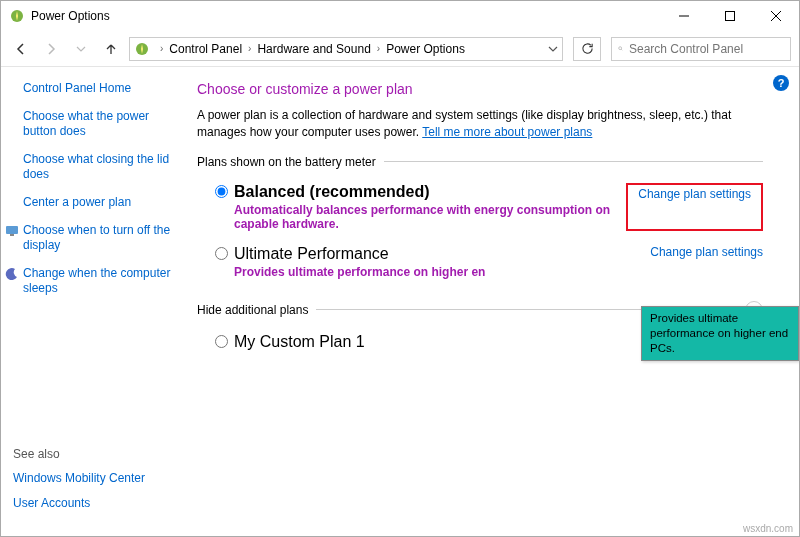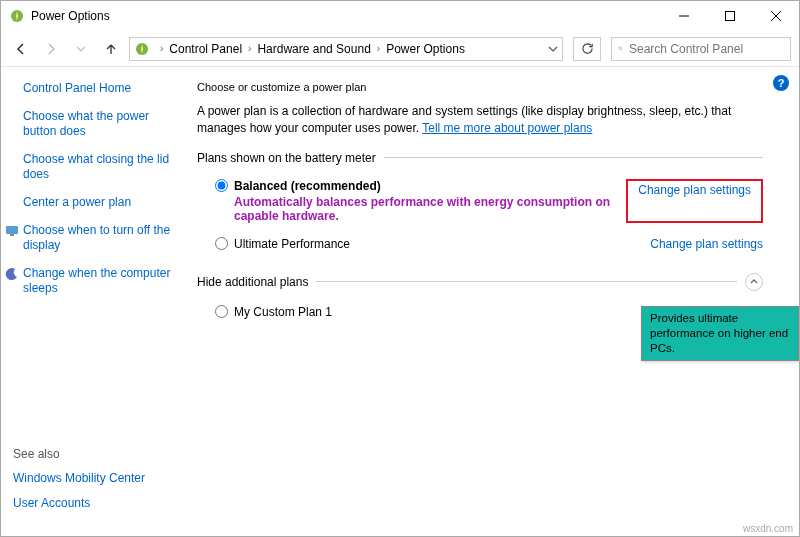--- a/index.html
+++ b/index.html
@@ -27,33 +27,33 @@
 .content { display: flex; height: calc(100% - 66px); position: relative; }
 .sidebar { width: 190px; padding: 14px 10px 10px 22px; font-size: 12px; }
 .sidebar a { color: #0066cc; text-decoration: none; display: block; margin-bottom: 12px; line-height: 1.3; }
 .sidebar-item { display: flex; align-items: flex-start; gap: 4px; margin-left: -16px; padding-left: 16px; }
 .sidebar-item .side-ico { width: 14px; height: 14px; margin-left: -18px; margin-top: 1px; flex-shrink: 0; }
 .see-also { position: absolute; bottom: 14px; left: 12px; font-size: 12px; }
 .see-also .hdr { color: #555; margin-bottom: 10px; }
 .see-also a { color: #0066cc; text-decoration: none; display: block; margin-bottom: 10px; }
 
 .main { flex: 1; padding: 14px 36px 10px 6px; font-size: 12px; color: #000; position: relative; }
-h1 { color: #000000; font-size: 11px; font-weight: 400; margin-bottom: 10px; }
+h1 { color: #a21caf; font-size: 14px; font-weight: 400; margin-bottom: 10px; }
 .desc { line-height: 1.4; margin-bottom: 14px; }
 .desc a { color: #0066cc; text-decoration: underline; }
 
 .section-hdr { display: flex; align-items: center; margin-bottom: 10px; }
 .section-hdr .line { flex: 1; height: 1px; background: #ccc; margin-left: 8px; }
 .section-hdr .exp-btn { width: 18px; height: 18px; border: 1px solid #ccc; border-radius: 50%; display: flex; align-items: center; justify-content: center; margin-left: 8px; }
 
 .plan { display: flex; padding: 4px 0 4px 18px; }
 .plan .left { flex: 1; }
 .plan .radio-row { display: flex; align-items: center; gap: 6px; }
 .plan input[type=radio] { width: 13px; height: 13px; }
-.plan .name { font-size: 12px; }
+.plan .name { font-size: 16px; }
 .plan .name.bold { font-weight: 600; }
 .plan .sub { margin-left: 19px; margin-top: 2px; color: #a21caf; font-weight: bold; }
 .change-link { color: #0066cc; text-decoration: none; white-space: nowrap; }
 
 .highlight-box { border: 2px solid #e81123; padding: 2px 10px; margin-left: -8px; }
 
 .tooltip { position: absolute; left: 450px; top: 239px; background: #14b8a6; border: 1px solid #888; padding: 4px 8px; font-size: 11.5px; box-shadow: 1px 1px 3px rgba(0,0,0,0.2); max-width: 180px; line-height: 1.3; z-index: 10; }
 
 .help-badge { position: absolute; top: 74px; right: 10px; width: 16px; height: 16px; background: #0066cc; color: #fff; border-radius: 50%; font-size: 11px; font-weight: bold; display: flex; align-items: center; justify-content: center; z-index: 5; }
 
@@ -198,20 +198,21 @@
         <a href="#" class="change-link">Change plan settings</a>
       </div>
     </div>
 
     <div class="plan" style="margin-top:6px;">
       <div class="left">
         <label class="radio-row">
           <input type="radio" name="plan" style="">
           <span class="name">Ultimate Performance</span>
         </label>
+        <div class="sub">Provides ultimate performance on higher en</div>
       </div>
       <a href="#" class="change-link">Change plan settings</a>
     </div>
 
     <div class="section-hdr" style="margin-top:18px;">
       <span>Hide additional plans</span>
       <div class="line"></div>
       <div class="exp-btn">
         <svg width="10" height="10" viewBox="0 0 10 10">
             <path d="M2 6 L5 3 L8 6" fill="none" stroke="#666" stroke-width="1.3"></path>

